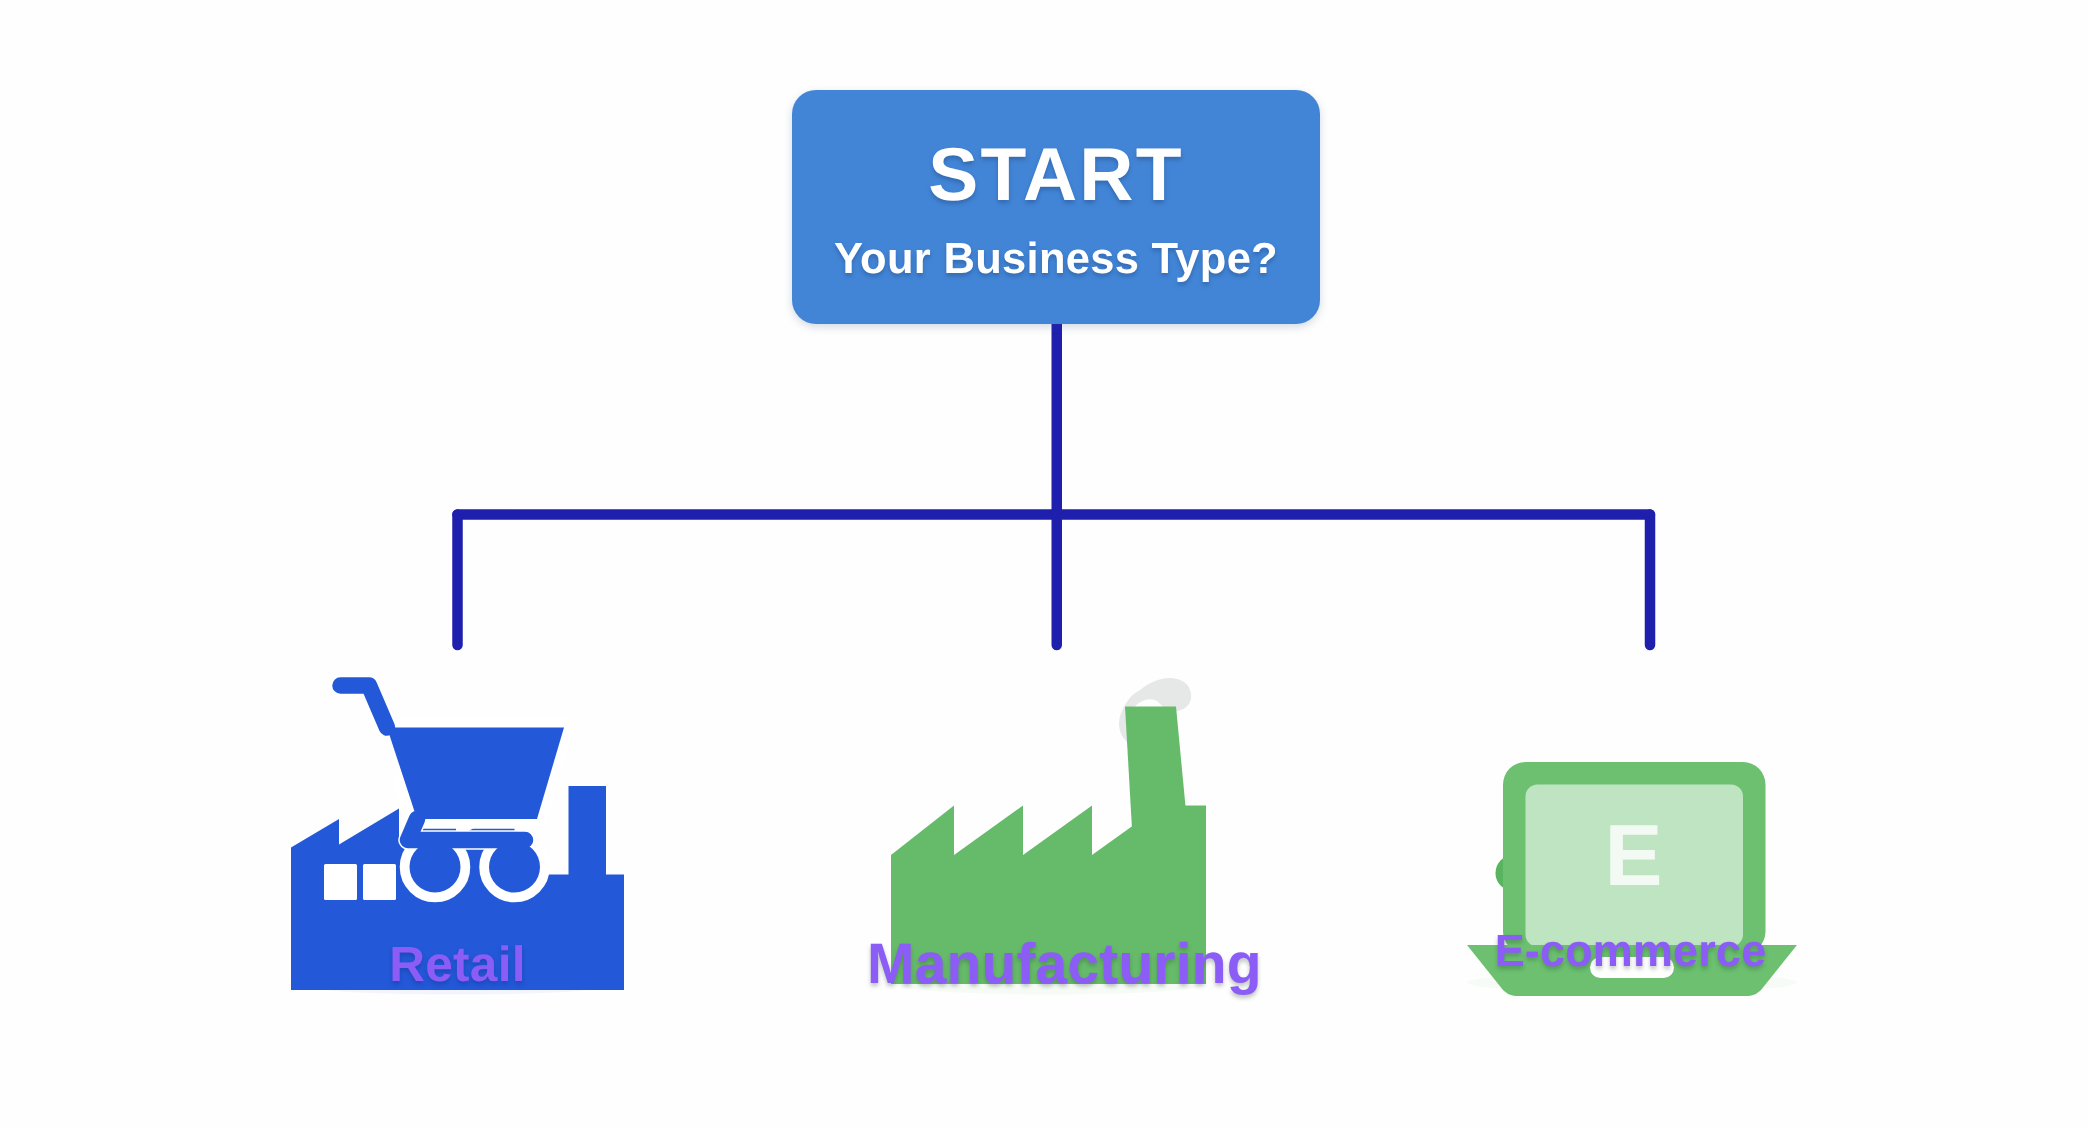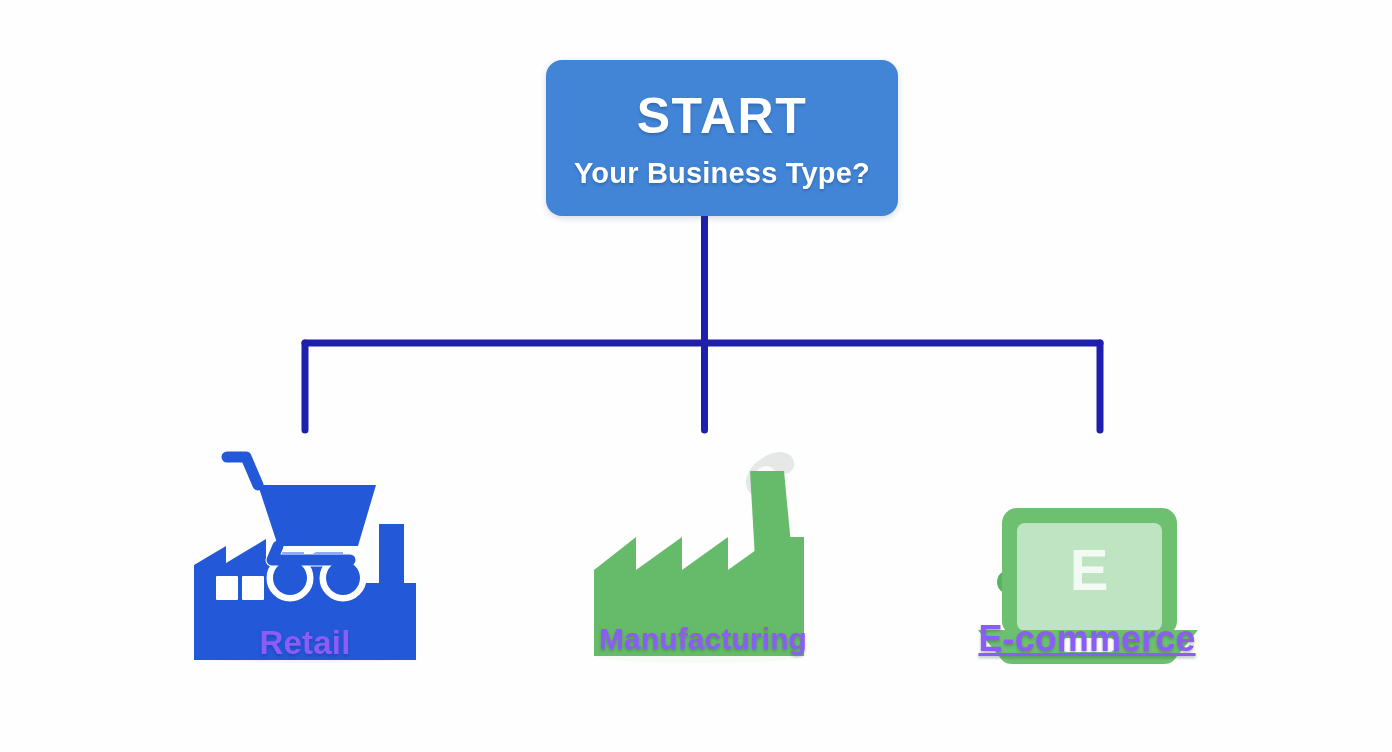--- a/index.html
+++ b/index.html
@@ -17,21 +17,21 @@
   #canvas {
     position: absolute;
     left: 0; top: 0;
     width: 1392px;
     height: 752px;
     background: #fefefe;
   }
   
   .start-node {
     position: absolute;
-    left: 546px;
+    left: 528px;
     top: 60px;
     width: 352px;
     height: 156px;
     background: #4285d6;
     border-radius: 16px;
     box-shadow: 0 2px 6px rgba(40,70,120,0.20);
     display: flex;
     flex-direction: column;
     align-items: center;
     justify-content: center;
@@ -87,28 +87,27 @@
     pointer-events: none;
   }
   .label-retail {
     top: 196px;
     font-size: 33px;
     letter-spacing: 0.2px;
     text-shadow: 0 2px 3px rgba(20,45,120,0.35);
   }
   .label-manufacture {
     top: 198px;
+    font-size: 38px;
+    letter-spacing: 0.1px;
+  }
+  .label-ecommerce {
+    top: 178px;
     font-size: 30px;
     letter-spacing: 0.1px;
-  }
-  .label-ecommerce {
-    top: 178px;
-    font-size: 36px;
-    letter-spacing: 0.1px;
-    text-decoration: underline;
   }
 </style>
 </head>
 <body>
 
 <div id="canvas">
 
   <svg id="connectors" viewBox="0 0 1392 752" width="1392" height="752">
     <g fill="none" stroke="#1f1fae" stroke-width="7" stroke-linecap="round" stroke-linejoin="round">
 

